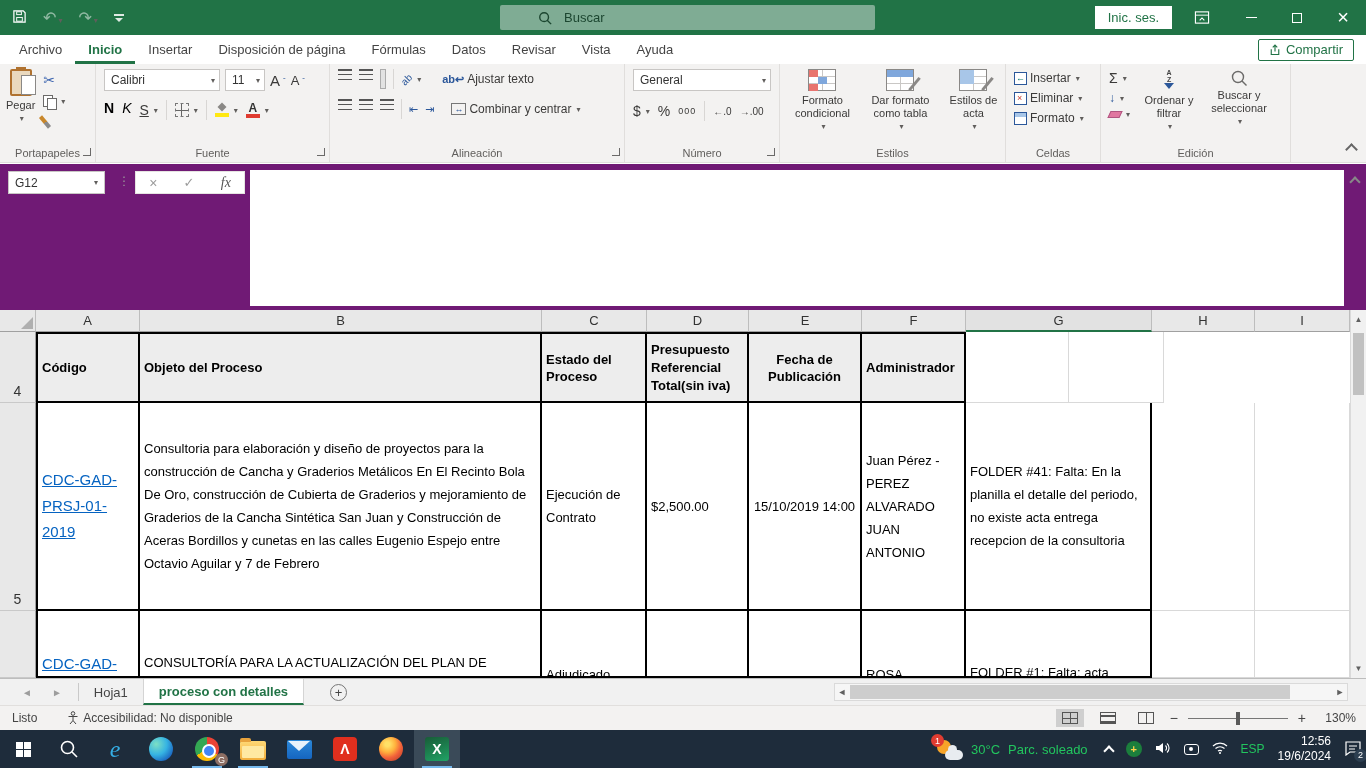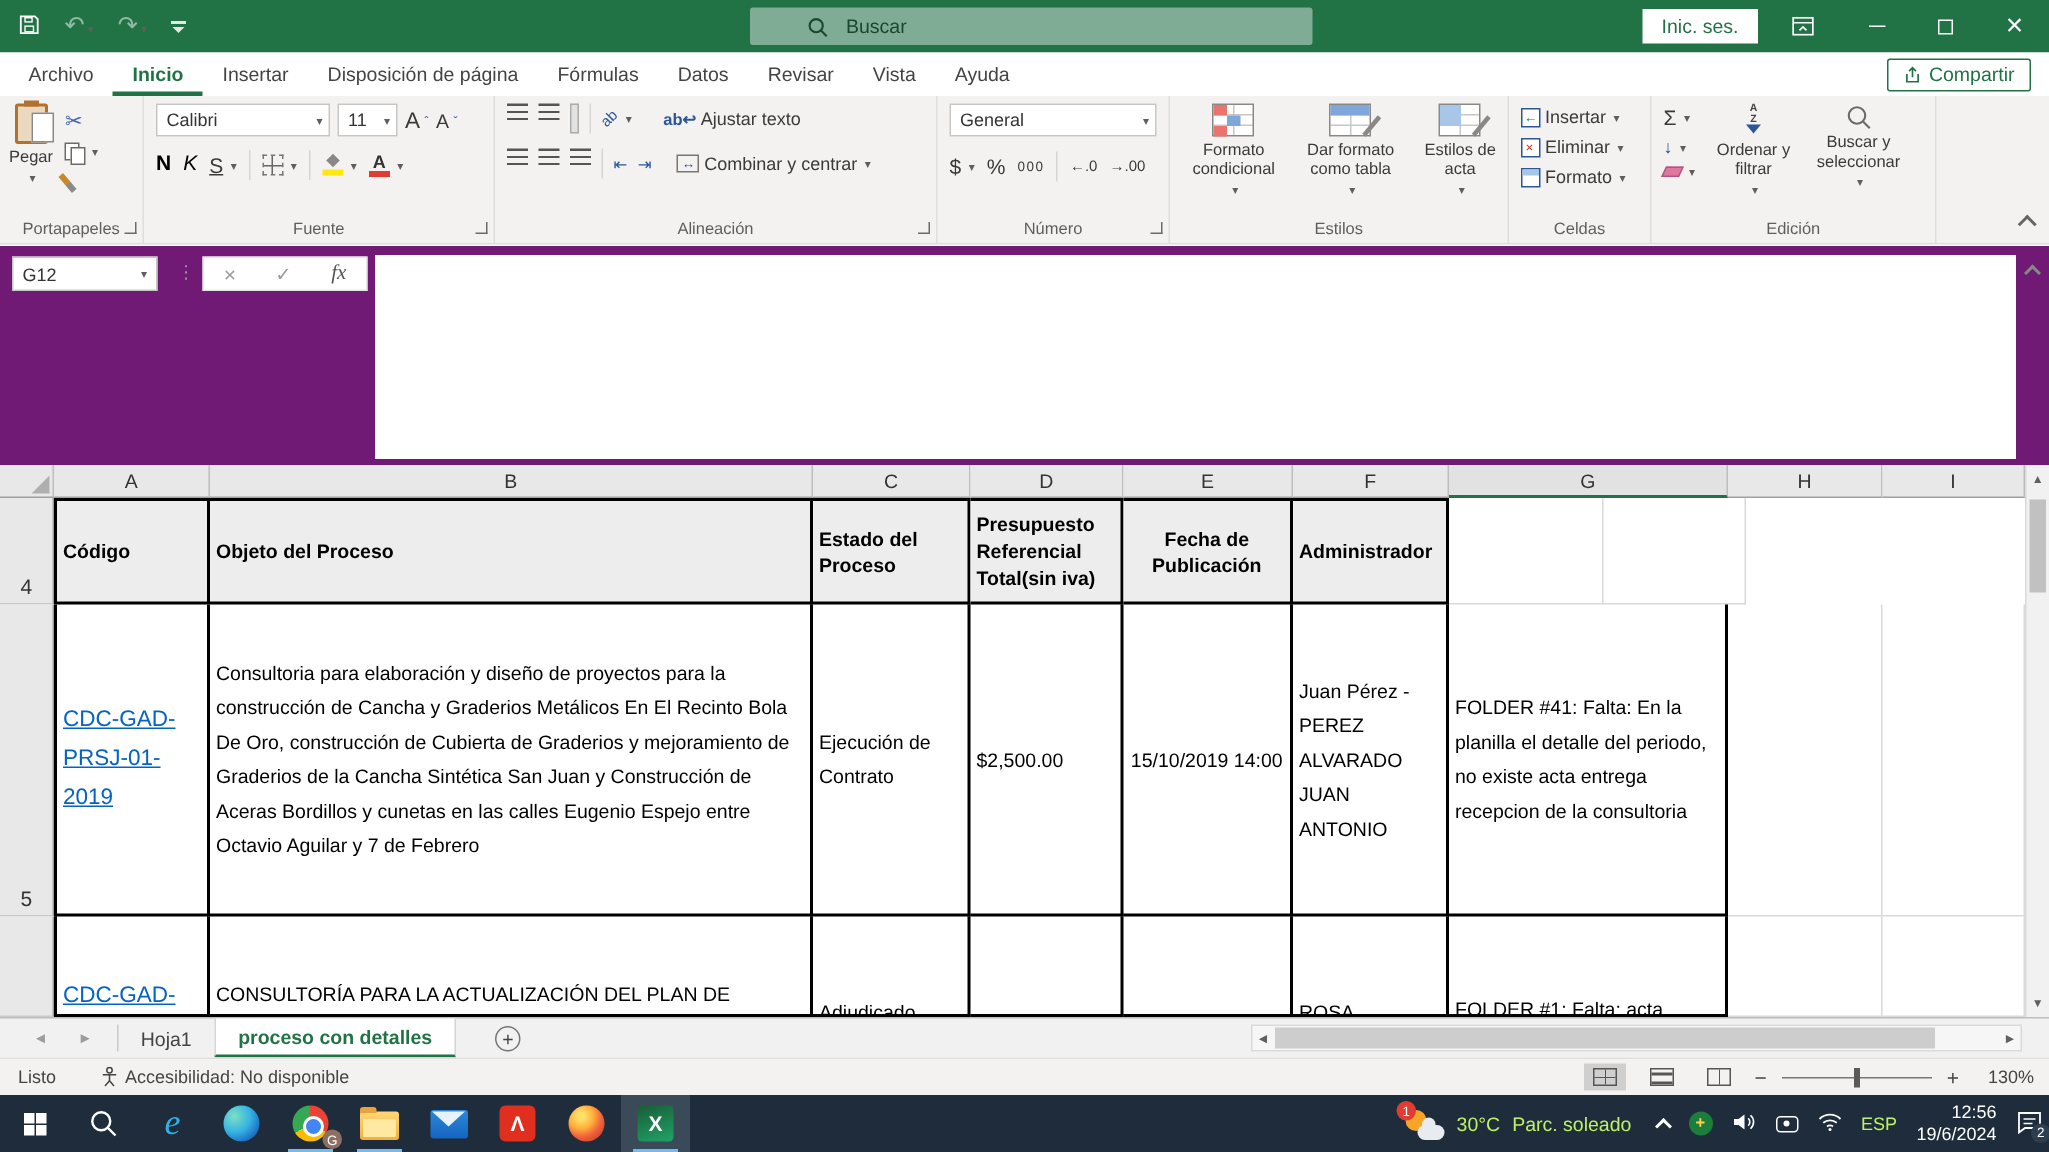--- a/index.html
+++ b/index.html
@@ -146,21 +146,21 @@
 .firefox{width:24px;height:24px;border-radius:50%;background:radial-gradient(circle at 35% 30%,#FFE066 10%,#FFB13D 35%,#F2613A 60%,#C4452C 85%)}
 .excel-ic{width:24px;height:24px;border-radius:3px;background:linear-gradient(160deg,#185C37,#21A366);color:#fff;font-weight:bold;font-size:14px;display:flex;align-items:center;justify-content:center}
 .tb-right{position:absolute;right:4px;top:0;height:38px;display:flex;align-items:center;gap:13px}
 .weather{display:flex;align-items:center;gap:8px;padding:0 4px;cursor:pointer}
 .wicon{position:relative;width:28px;height:22px}
 .sun{position:absolute;left:2px;top:2px;width:14px;height:14px;border-radius:50%;background:#F7A428}
 .cloud{position:absolute;right:0;bottom:0;width:18px;height:10px;border-radius:6px;background:#E8ECF0}
 .cloud::before{content:"";position:absolute;left:3px;top:-5px;width:9px;height:9px;border-radius:50%;background:#E8ECF0}
 .badge{position:absolute;border-radius:50%;background:#E03C31;color:#fff;font-size:9px;width:13px;height:13px;display:flex;align-items:center;justify-content:center}
 .wbadge{left:-4px;top:-4px}
-.tb-txt{font-size:13px;color:#bef264;white-space:nowrap}
+.tb-txt{font-size:13px;color:#22c55e;white-space:nowrap}
 .tray-chev{width:8px;height:8px;border-left:2px solid #fff;border-top:2px solid #fff;transform:rotate(45deg);margin-top:4px;cursor:pointer}
 .shield{width:16px;height:16px;border-radius:50%;background:#1B7E3C;color:#FFD24A;font-size:11px;font-weight:bold;display:flex;align-items:center;justify-content:center;cursor:pointer}
 .meetnow{width:15px;height:11px;border:1.5px solid #fff;border-radius:3px;position:relative;cursor:pointer}
 .meetnow::after{content:"";position:absolute;left:4px;top:2px;width:4px;height:4px;border-radius:50%;background:#fff}
 .clock{text-align:right;font-size:12px;line-height:15px;cursor:pointer}
 .notif{position:relative;cursor:pointer}
 .nbadge{background:#2C3E50;right:-5px;bottom:-3px;position:absolute;border-radius:50%;color:#fff;font-size:9px;width:13px;height:13px;display:flex;align-items:center;justify-content:center}
 </style>
 </head>
 <body>

